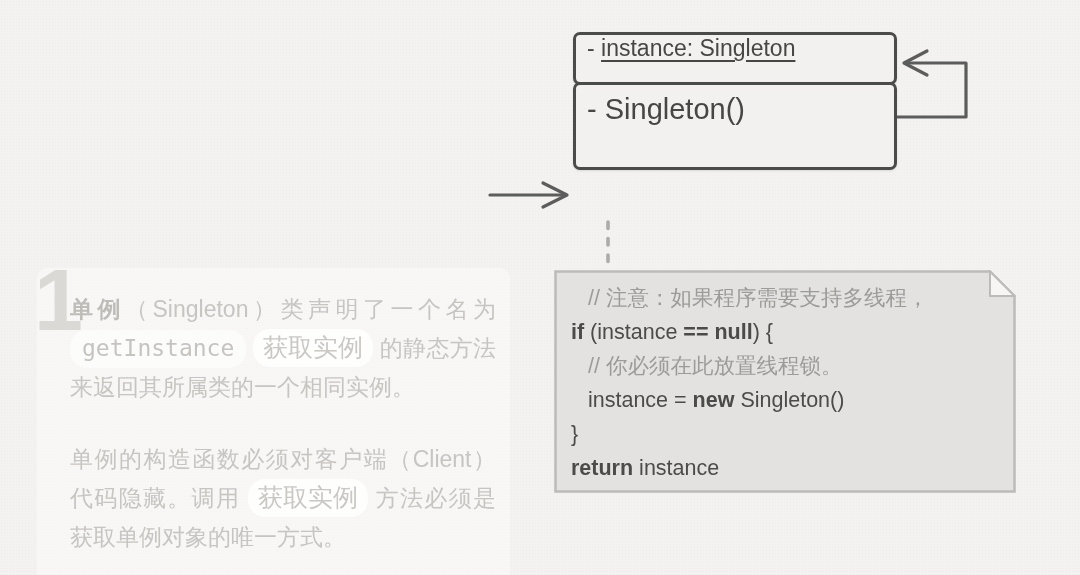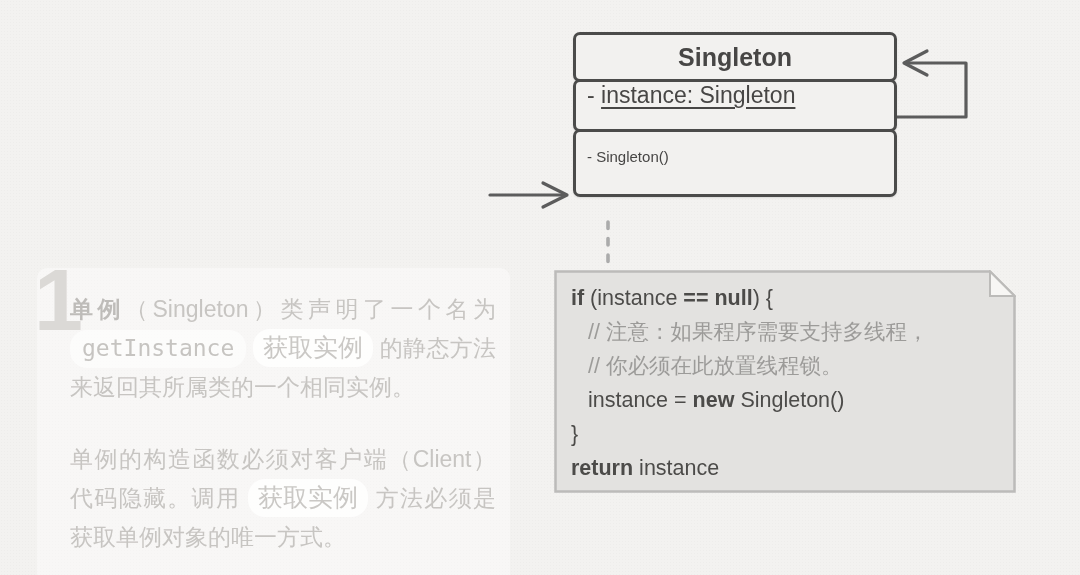--- a/index.html
+++ b/index.html
@@ -52,23 +52,23 @@
     display: flex; align-items: center; justify-content: center;
     font-size: 25px; font-weight: bold;
   }
   .comp-attrs {
     height: 53px;
     display: flex; flex-direction: column; 
     padding: 0 11px;
     font-size: 23px;
   }
   .comp-methods {
-    height: 68px;
+    height: 88px;
     padding: 7px 11px;
-    font-size: 15px;
+    font-size: 29px;
     line-height: 35px;
   }
   .member { white-space: nowrap; }
   .u { text-decoration: underline; text-underline-offset: 4px; text-decoration-thickness: 2px; }
 
   
   .note { position: absolute; left: 554px; top: 270px; width: 462px; height: 223px; }
   .note-shape { position: absolute; left: 0; top: 0; }
   .code {
     position: absolute; left: 17px; top: 11px; right: 30px;
@@ -138,39 +138,36 @@
   </svg>
 
   <div class="annotation-panel">
     <div class="big-number">1</div>
     <p class="first"><span class="strong">单例</span><span>（Singleton）类声明了一个名为 </span><span class="pill-mono">getInstance</span><span> </span><span class="pill-cn">获取实例</span><span> 的静态方法来返回其所属类的一个相同实例。</span></p>
     <p class="second"><span>单例的构造函数必须对客户端（Client）代码隐藏。调用 </span><span class="pill-cn">获取实例</span><span> 方法必须是获取单例对象的唯一方式。</span></p>
   </div>
 
 
   <div class="class-box singleton-box">
-    <div class="compartment comp-title">
-      <span>Singleton</span>
-    </div>
     <div class="compartment comp-attrs">
         <div class="member"><span>- </span><span class="u">instance: Singleton</span></div>
       </div>
     <div class="compartment comp-methods">
         <div class="member"><span>- </span><span>Singleton()</span></div>
       </div>
   </div>
 
   <div class="note">
     <svg class="note-shape" width="462" height="223" viewBox="0 0 462 223" xmlns="http://www.w3.org/2000/svg">
       <path d="M1.5 1.5 H436 L460.5 26 V221.5 H1.5 Z" fill="#e3e2e0" stroke="#bcbbb9" stroke-width="2.5"></path>
       <path d="M436 1.5 L436 26 L460.5 26 Z" fill="#f7f6f4" stroke="#bcbbb9" stroke-width="2"></path>
     </svg>
     <div class="code">
+        <div class="code-line" style="padding-left: 17px;"><span class="c">// 注意：如果程序需要支持多线程，</span></div>
         <div class="code-line" style="padding-left: 0px;"><span class="b">if</span><span> (instance </span><span class="b">==</span><span> </span><span class="b">null</span><span>) {</span></div>
-        <div class="code-line" style="padding-left: 17px;"><span class="c">// 注意：如果程序需要支持多线程，</span></div>
         <div class="code-line" style="padding-left: 17px;"><span class="c">// 你必须在此放置线程锁。</span></div>
         <div class="code-line" style="padding-left: 17px;"><span>instance = </span><span class="b">new</span><span> Singleton()</span></div>
         <div class="code-line" style="padding-left: 0px;"><span>}</span></div>
         <div class="code-line" style="padding-left: 0px;"><span class="b">return</span><span> instance</span></div>
       </div>
   </div>
 
 </div>
 
 </body></html>

